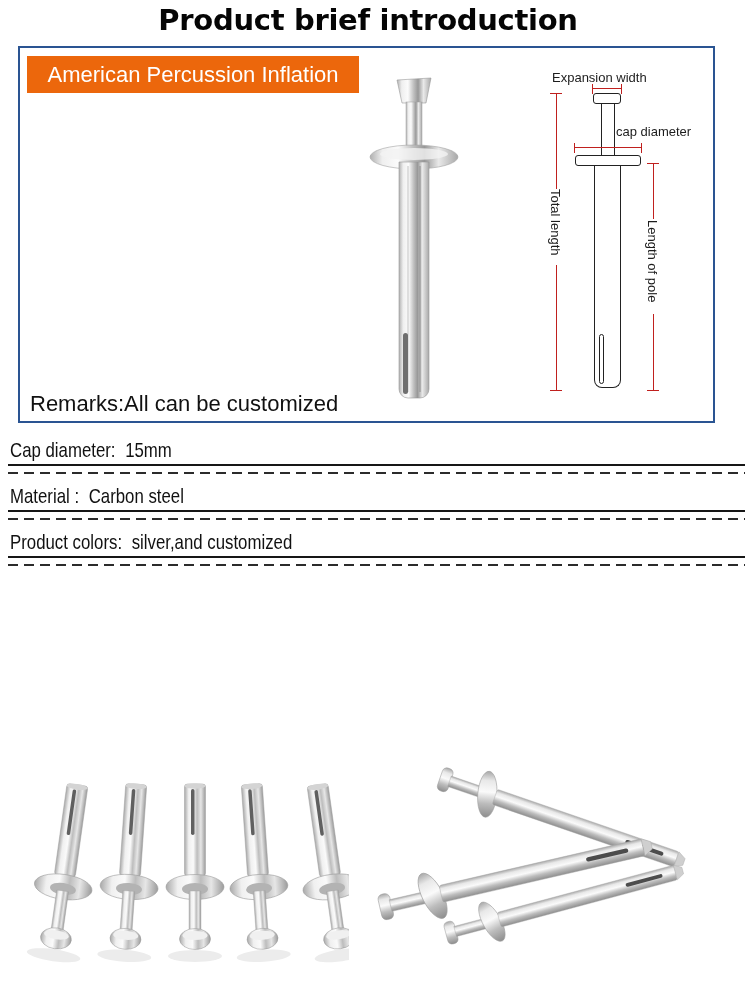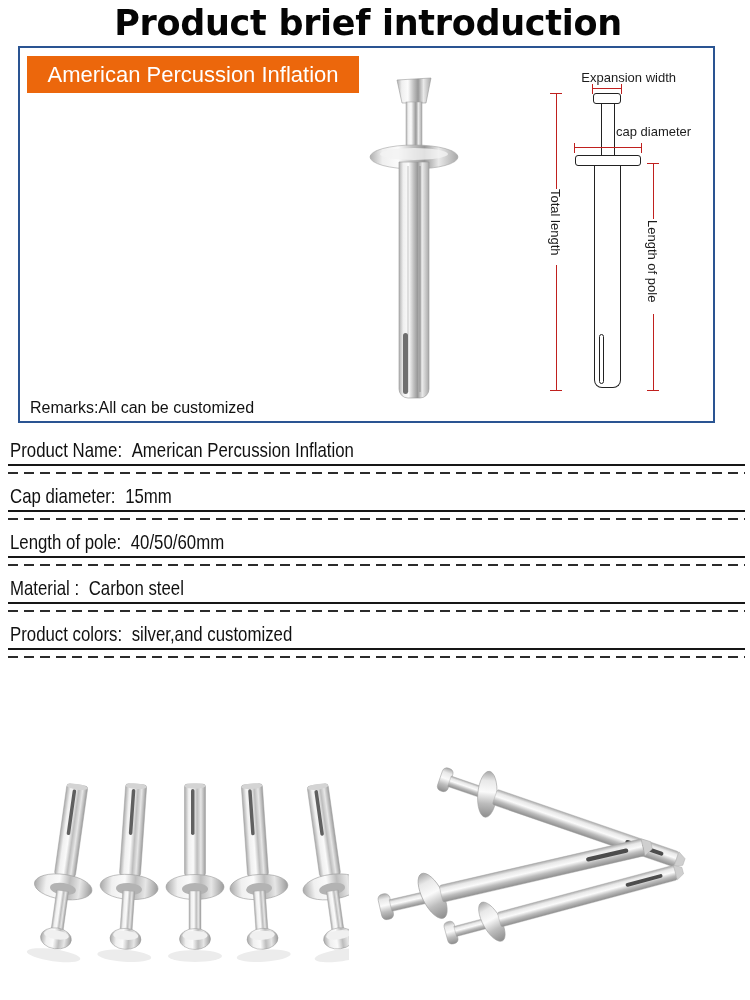--- a/index.html
+++ b/index.html
@@ -4,36 +4,36 @@
 <style>
   html,body{margin:0;padding:0;}
   body{
     width:750px;height:1000px;background:#ffffff;position:relative;overflow:hidden;
     font-family:"Liberation Sans",sans-serif;color:#111;
   }
 
   
   .title{
     position:absolute;top:3px;left:0;width:736px;text-align:center;
-    font-family:"DejaVu Sans",sans-serif;font-weight:700;font-size:35px;
+    font-family:"DejaVu Sans",sans-serif;font-weight:700;font-size:29px;
     letter-spacing:-0.3px;color:#050505;
   }
 
   
   .panel{
     position:absolute;left:18px;top:46px;width:697px;height:377px;
     border:2px solid #2a5492;box-sizing:border-box;background:#fff;
   }
   .banner{
     position:absolute;left:7px;top:8px;width:332px;height:37px;
     background:#ec670c;color:#ffffff;display:flex;align-items:center;justify-content:center;
     font-size:22px;
   }
   .remarks{
-    position:absolute;left:10px;bottom:4px;font-size:16px;color:#111;white-space:nowrap;
+    position:absolute;left:10px;bottom:4px;font-size:22px;color:#111;white-space:nowrap;
   }
   .center-photo{position:absolute;left:332px;top:26px;}
 
   
   .diagram{position:absolute;left:512px;top:14px;width:185px;height:348px;}
   .dg-label{position:absolute;font-size:13px;color:#1d1d1d;white-space:nowrap;}
   .dg-vlabel{
     position:absolute;font-size:13px;color:#1d1d1d;white-space:nowrap;
     writing-mode:vertical-rl;
   }
@@ -97,21 +97,21 @@
     <rect x="54" y="28" width="16" height="50" fill="url(#met)" stroke="#9e9e9e" stroke-width="0.5"></rect>
     <ellipse cx="62" cy="83" rx="44" ry="12" fill="url(#met)" stroke="#a3a3a3" stroke-width="0.6"></ellipse>
     <ellipse cx="62" cy="80" rx="34" ry="6" fill="#f3f3f3" opacity="0.8"></ellipse>
     <path d="M47 88 h30 v227 a9 9 0 0 1 -9 9 h-12 a9 9 0 0 1 -9 -9 Z" fill="url(#met)" stroke="#979797" stroke-width="0.6"></path>
     <line x1="56" y1="92" x2="56" y2="318" stroke="#d8d8d8" stroke-width="2" opacity="0.8"></line>
     <line x1="68" y1="92" x2="68" y2="318" stroke="#8f8f8f" stroke-width="1.4" opacity="0.7"></line>
     <rect x="51" y="259" width="5" height="61" rx="2.5" fill="#6f6f6f"></rect>
   </svg>
 
   <div class="diagram">
-    <span class="dg-label" style="left:20px;top:8px;width:124px;text-align:right;">Expansion width</span>
+    <span class="dg-label" style="left:20px;top:8px;width:124px;text-align:left;">Expansion width</span>
     <div class="dg-dim" style="left:61px;top:26px;width:28px;"></div>
 
     <div class="dg-shape dg-pinhead"></div>
     <div class="dg-shape dg-shaft"></div>
 
     <span class="dg-label" style="left:84px;top:62px;">cap diameter</span>
     <div class="dg-dim" style="left:43px;top:85px;width:66px;"></div>
 
     <div class="dg-shape dg-cap"></div>
     <div class="dg-shape dg-pole"></div>
@@ -128,27 +128,21 @@
     <span class="dg-vlabel" style="left:113px;top:158px;height:93px;">Length of pole</span>
     <div class="dg-vline" style="left:121px;top:252px;height:76px;"></div>
     <div class="dg-tick" style="left:115px;top:328px;"></div>
   </div>
 
   <div class="remarks">Remarks:All can be customized</div>
 </div>
 
 <div class="specs">
   <div class="spec-row">
-    <span class="spec-text"><span>Product Name:</span><span class="spec-value">American Percussion Inflation</span></span>
-  </div>
-  <div class="spec-row">
     <span class="spec-text"><span>Cap diameter:</span><span class="spec-value">15mm</span></span>
-  </div>
-  <div class="spec-row">
-    <span class="spec-text"><span>Length of pole:</span><span class="spec-value">40/50/60mm</span></span>
   </div>
   <div class="spec-row">
     <span class="spec-text"><span>Material :</span><span class="spec-value">Carbon steel</span></span>
   </div>
   <div class="spec-row">
     <span class="spec-text"><span>Product colors:</span><span class="spec-value">silver,and customized</span></span>
   </div>
 </div>
 
 <svg class="photo-left" width="334" height="202" viewBox="0 0 334 202">

